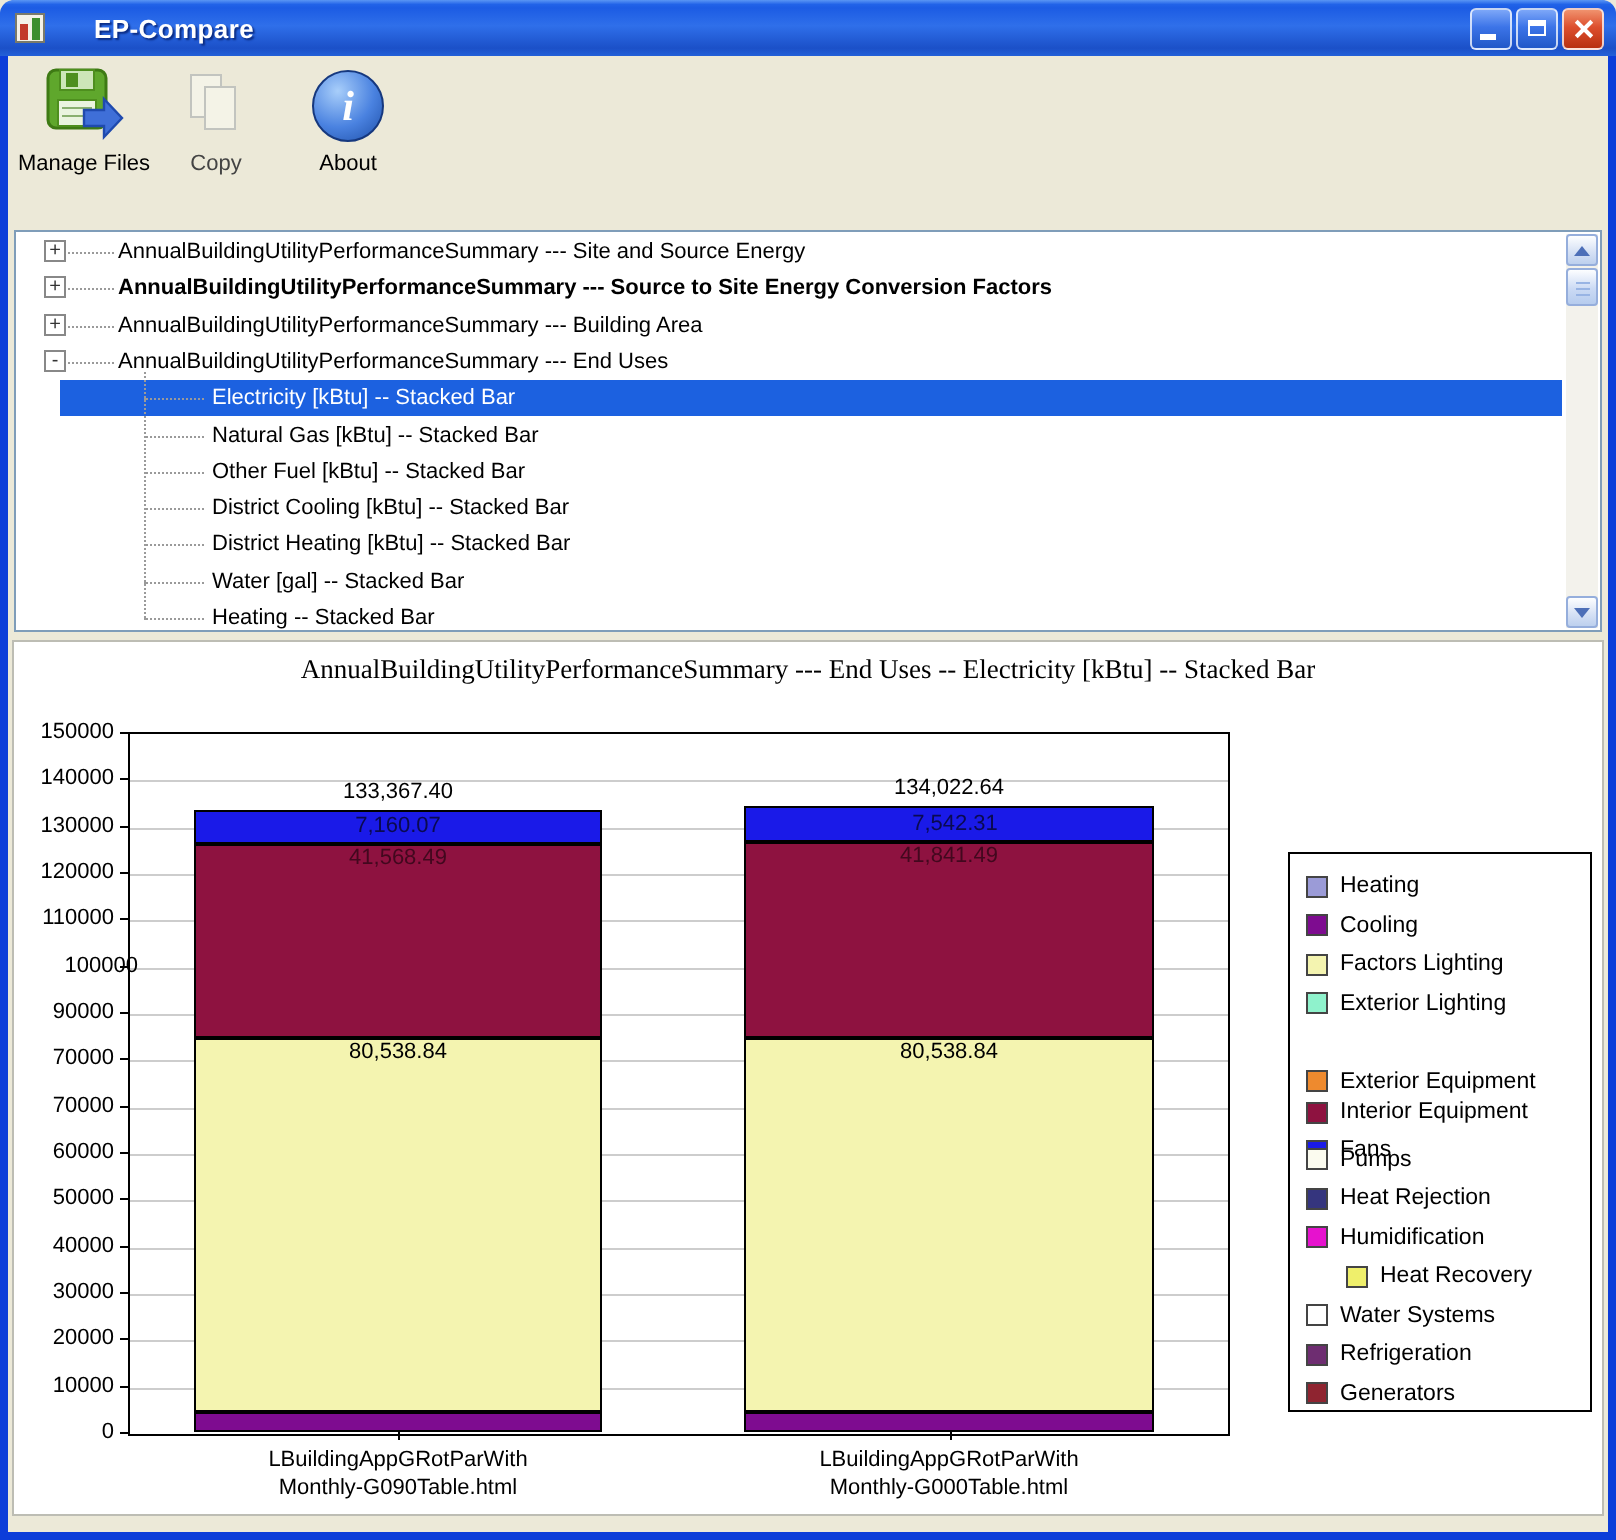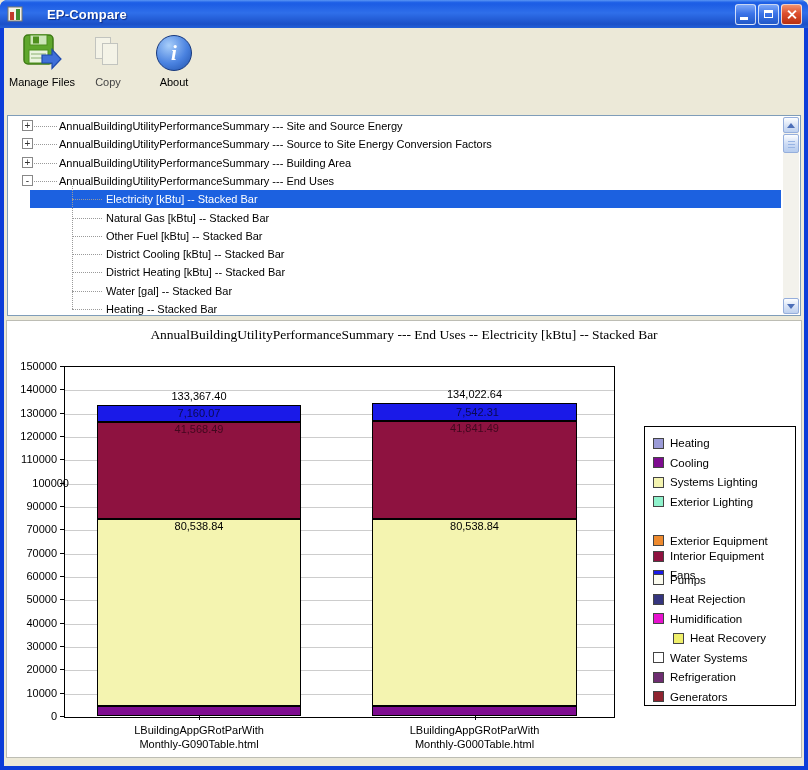--- a/index.html
+++ b/index.html
@@ -148,21 +148,21 @@
     <div class="treepanel">
       <div class="tree-rows">
           <div class="tree-row" style="top: 1px;">
             <div class="tree-box" style="left: 14px;">+</div>
             <div class="tree-dots" style="left: 26px; width: 23px;"></div>
             <div class="tree-label" style="left: 48px;">AnnualBuildingUtilityPerformanceSummary --- Site and Source Energy</div>
           </div>
           <div class="tree-row" style="top: 19.3px;">
             <div class="tree-box" style="left: 14px;">+</div>
             <div class="tree-dots" style="left: 26px; width: 23px;"></div>
-            <div class="tree-label" style="left: 48px;">AnnualBuildingUtilityPerformanceSummary --- Source to Site Energy Conversion Factors</div>
+            <div class="tree-label" style="left: 48px; font-weight: bold;">AnnualBuildingUtilityPerformanceSummary --- Source to Site Energy Conversion Factors</div>
           </div>
           <div class="tree-row" style="top: 37.6px;">
             <div class="tree-box" style="left: 14px;">+</div>
             <div class="tree-dots" style="left: 26px; width: 23px;"></div>
             <div class="tree-label" style="left: 48px;">AnnualBuildingUtilityPerformanceSummary --- Building Area</div>
           </div>
           <div class="tree-row" style="top: 55.9px;">
             <div class="tree-box" style="left: 14px;">-</div>
             <div class="tree-dots" style="left: 26px; width: 23px;"></div>
             <div class="tree-label" style="left: 48px;">AnnualBuildingUtilityPerformanceSummary --- End Uses</div>
@@ -231,21 +231,21 @@
           <div class="lrow" style="top: 7px;">
             <div class="lswatch" style="background: rgb(155, 155, 215);"></div>
             <div class="llabel">Heating</div>
           </div>
           <div class="lrow" style="top: 26.5px;">
             <div class="lswatch" style="background: rgb(126, 12, 144);"></div>
             <div class="llabel">Cooling</div>
           </div>
           <div class="lrow" style="top: 46px;">
             <div class="lswatch" style="background: rgb(244, 244, 176);"></div>
-            <div class="llabel">Systems Lighting</div>
+            <div class="llabel">Factors Lighting</div>
           </div>
           <div class="lrow" style="top: 65.5px;">
             <div class="lswatch" style="background: rgb(143, 242, 204);"></div>
             <div class="llabel">Exterior Lighting</div>
           </div>
           <div class="lrow" style="top: 85px; margin-top: 35px;">
             <div class="lswatch" style="background: rgb(142, 18, 64);"></div>
             <div class="llabel">Interior Equipment</div>
           </div>
           <div class="lrow" style="top: 104.5px;">

